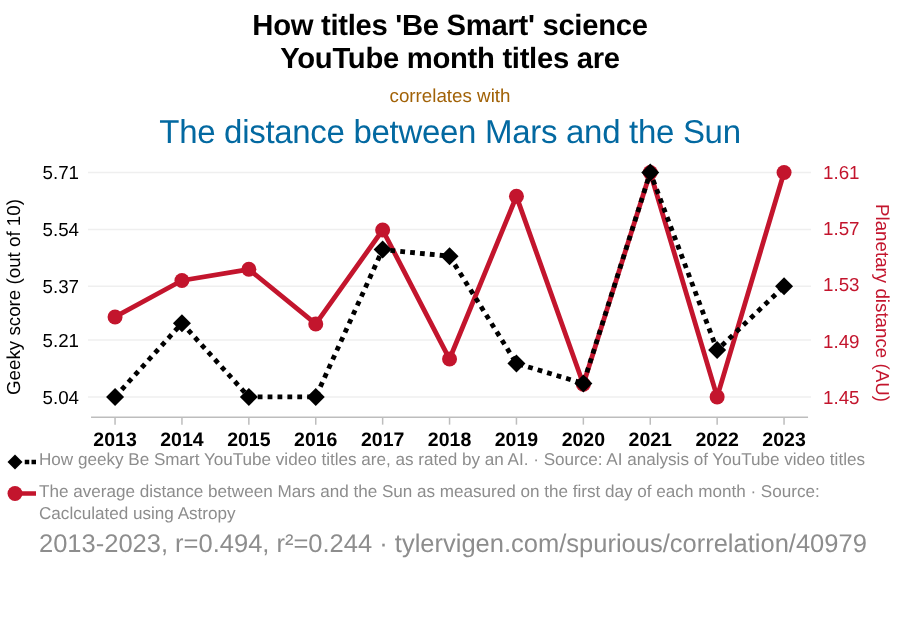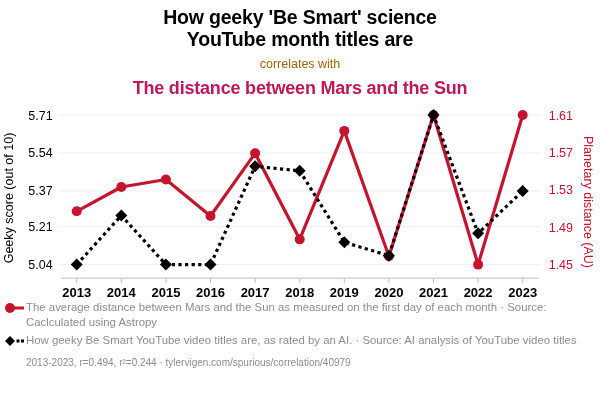--- a/index.html
+++ b/index.html
@@ -13,21 +13,21 @@
   
   .title-block{position:absolute;left:0;top:6px;width:600px;text-align:center;}
   .title-main{
     font-size:19.5px;font-weight:bold;line-height:22px;color:#000;
     letter-spacing:-0.2px;
   }
   .title-correlates{
     font-size:12.5px;font-weight:normal;color:#a16207;margin-top:7px;line-height:14px;
   }
   .title-sub{
-    font-size:18px;font-weight:bold;color:#be185d;margin-top:6px;line-height:22px;
+    font-size:22px;font-weight:normal;color:#0369a1;margin-top:6px;line-height:22px;
     letter-spacing:-0.2px;
   }
 
   
   .chart-wrap{position:absolute;left:0;top:100px;width:600px;height:200px;}
   svg.chart{display:block;}
 
   .axis-label-left{
     position:absolute;left:-1px;top:108px;
     width:20px;height:180px;
@@ -54,31 +54,31 @@
   .legend-row{
     position:relative;display:flex;align-items:flex-start;
     margin-left:4px;margin-bottom:4px;
   }
   .legend-mark{width:22px;flex:0 0 22px;height:16px;position:relative;margin-top:1px;}
   .legend-text{
     font-size:11.4px;color:#8d8d8d;line-height:14.5px;width:552px;
   }
   .source-line{
     margin-left:26px;margin-top:5px;
-    font-size:10px;color:#8d8d8d;line-height:15px;
+    font-size:17px;color:#8d8d8d;line-height:15px;
   }
 </style>
 </head>
 <body>
 
 <div id="page">
 
   <div class="title-block">
     <div class="title-main">
-      <div>How geeky 'Be Smart' science</div>
+      <div>How titles 'Be Smart' science</div>
       <div>YouTube month titles are</div>
     </div>
     <div class="title-correlates">correlates with</div>
     <div class="title-sub">The distance between Mars and the Sun</div>
   </div>
 
   <div class="axis-label-left">
     <span>Geeky score (out of 10)</span>
   </div>
   <div class="axis-label-right">
@@ -150,33 +150,33 @@
         <path d="M472.1,133.34029850746276 L478.1,127.34029850746276 L484.1,133.34029850746276 L478.1,139.34029850746276 Z" fill="#000000"></path>
         <path d="M516.7000000000002,90.91641791044773 L522.7000000000002,84.91641791044773 L528.7000000000002,90.91641791044773 L522.7000000000002,96.91641791044773 Z" fill="#000000"></path>
       </svg>
   </div>
 
   <div class="footer">
 
     <div class="legend-row">
       <div class="legend-mark">
         <svg width="22" height="14" viewBox="0 0 22 14">
-          <circle cx="6" cy="7" r="5" fill="#c3152d"></circle>
-          <rect x="10" y="5.5" width="10" height="3" fill="#c3152d"></rect>
-        </svg>
-      </div>
-      <div class="legend-text">The average distance between Mars and the Sun as measured on the first day of each month · Source: Caclculated using Astropy</div>
-    </div>
-
-    <div class="legend-row">
-      <div class="legend-mark">
-        <svg width="22" height="14" viewBox="0 0 22 14">
           <path d="M1,7 L6,2 L11,7 L6,12 Z" fill="#000"></path>
           <rect x="12.5" y="5.5" width="3" height="3" fill="#000"></rect>
           <rect x="17" y="5.5" width="3" height="3" fill="#000"></rect>
         </svg>
       </div>
       <div class="legend-text">How geeky Be Smart YouTube video titles are, as rated by an AI. · Source: AI analysis of YouTube video titles</div>
     </div>
 
+    <div class="legend-row">
+      <div class="legend-mark">
+        <svg width="22" height="14" viewBox="0 0 22 14">
+          <circle cx="6" cy="7" r="5" fill="#c3152d"></circle>
+          <rect x="10" y="5.5" width="10" height="3" fill="#c3152d"></rect>
+        </svg>
+      </div>
+      <div class="legend-text">The average distance between Mars and the Sun as measured on the first day of each month · Source: Caclculated using Astropy</div>
+    </div>
+
     <div class="source-line">2013-2023, r=0.494, r²=0.244 · tylervigen.com/spurious/correlation/40979</div>
   </div>
 </div>
 
 </body></html>

